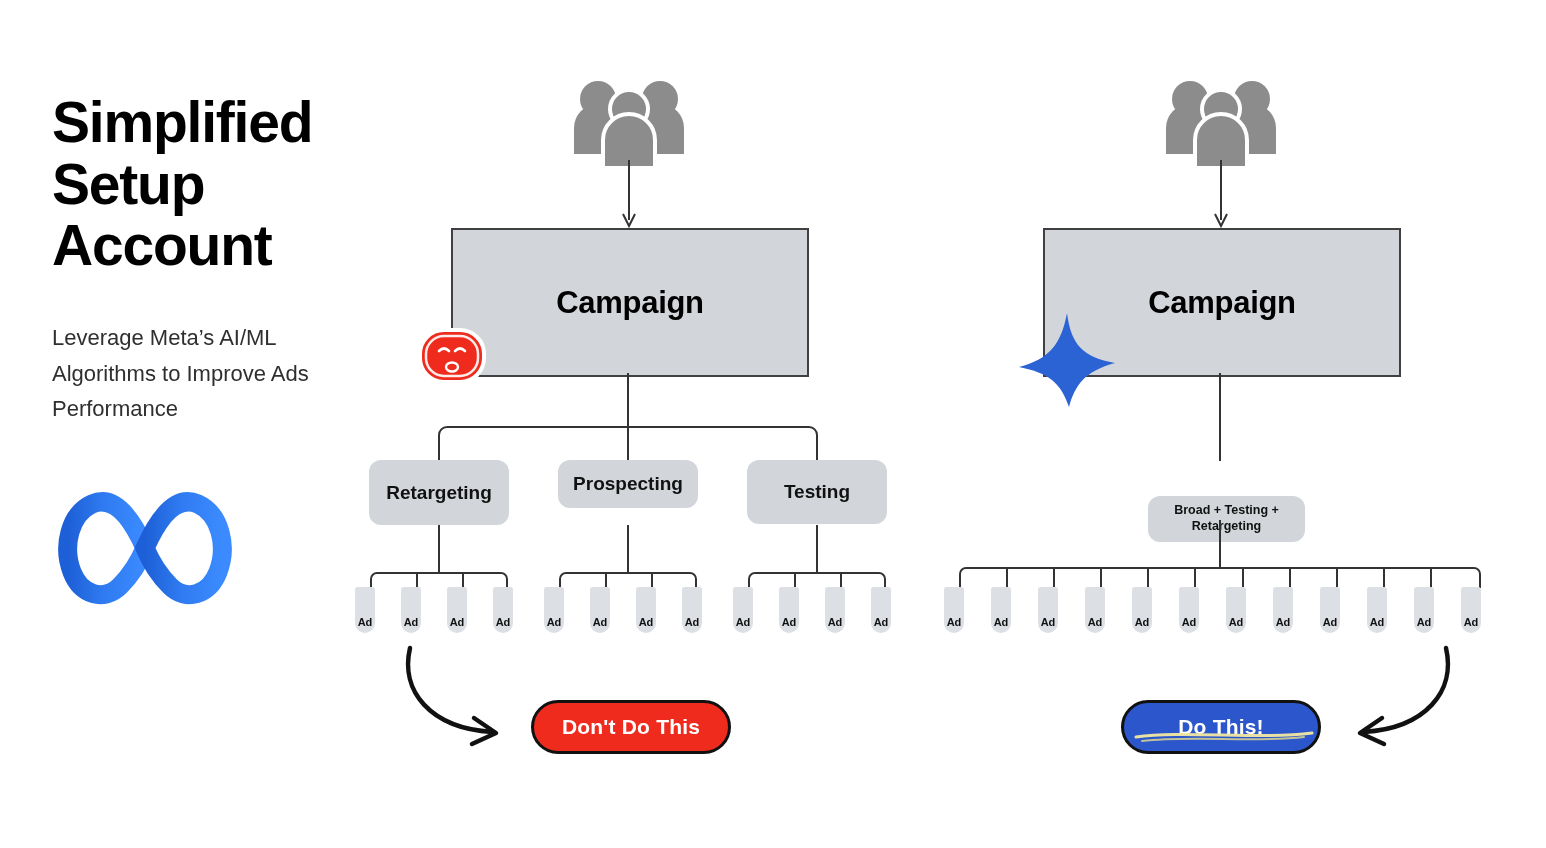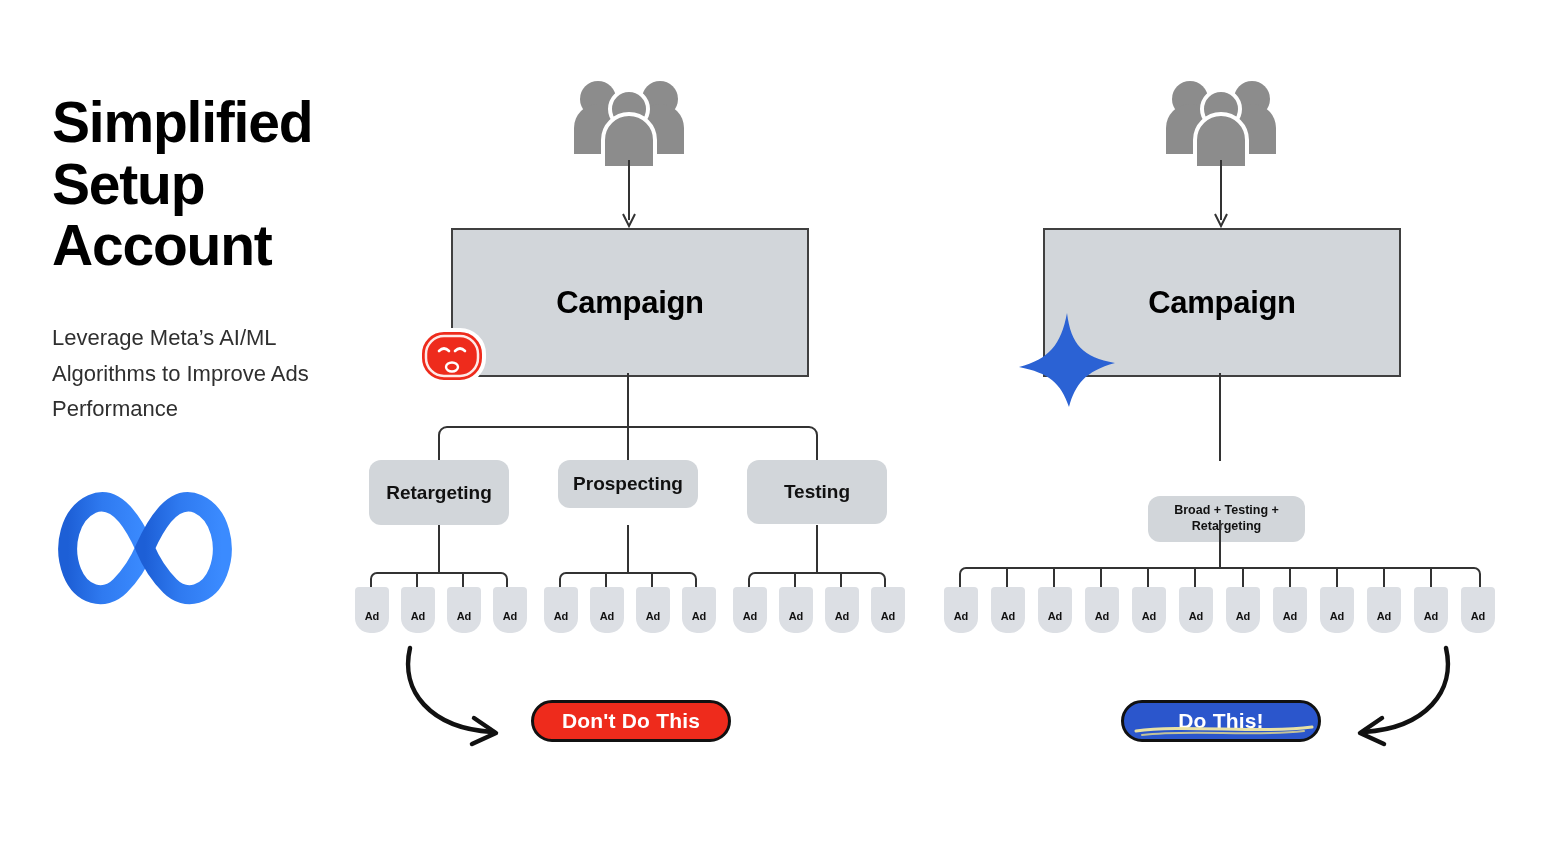--- a/index.html
+++ b/index.html
@@ -30,35 +30,35 @@
     font-size:31px;font-weight:800;color:#000;letter-spacing:-.3px;
   }
   .adset-box{
     position:absolute;background:#d2d6da;border-radius:12px;
     display:flex;align-items:center;justify-content:center;
     text-align:center;font-weight:800;color:#111;
   }
   .adset-box.big{font-size:19px;}
   .adset-box.small{font-size:12.5px;line-height:1.25;padding:0 6px;}
   .ad-box{
-    position:absolute;width:34px;height:46px;background:#dcdfe4;
+    position:absolute;width:20px;height:46px;background:#dcdfe4;
     border-radius:4px 4px 15px 15px;
-    display:flex;align-items:flex-start;justify-content:center;
+    display:flex;align-items:center;justify-content:center;
     padding-top:23px;box-sizing:border-box;
     font-size:11px;font-weight:800;color:#111;
   }
   svg.conn{position:absolute;overflow:visible;pointer-events:none;}
 
   
   .sad-badge{position:absolute;width:70px;height:58px;}
   .star-badge{position:absolute;width:115px;height:105px;}
 
   
   .cta{
-    position:absolute;height:42px;border:3px solid #111;border-radius:30px;
+    position:absolute;height:54px;border:3px solid #111;border-radius:30px;
     display:flex;align-items:center;justify-content:center;
     font-size:21px;font-weight:800;color:#fff;letter-spacing:.2px;
     box-sizing:border-box;
   }
   .cta.red{background:#ee2b1c;}
   .cta.blue{background:#2b56cc;}
   .cta .strike{position:absolute;left:8px;right:8px;top:52%;pointer-events:none;}
   .arrow{position:absolute;}
 </style>
 </head>

